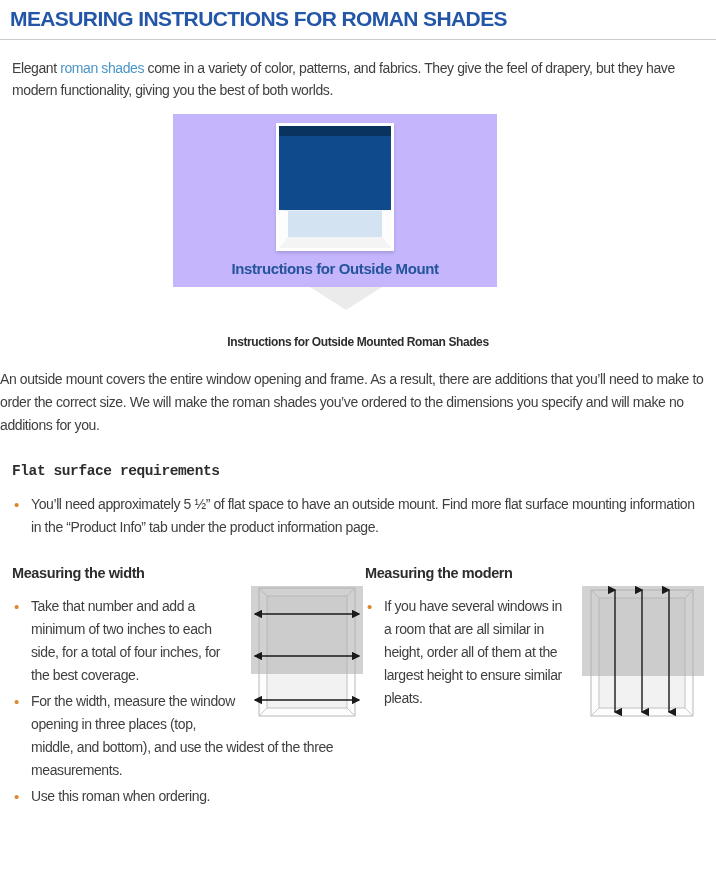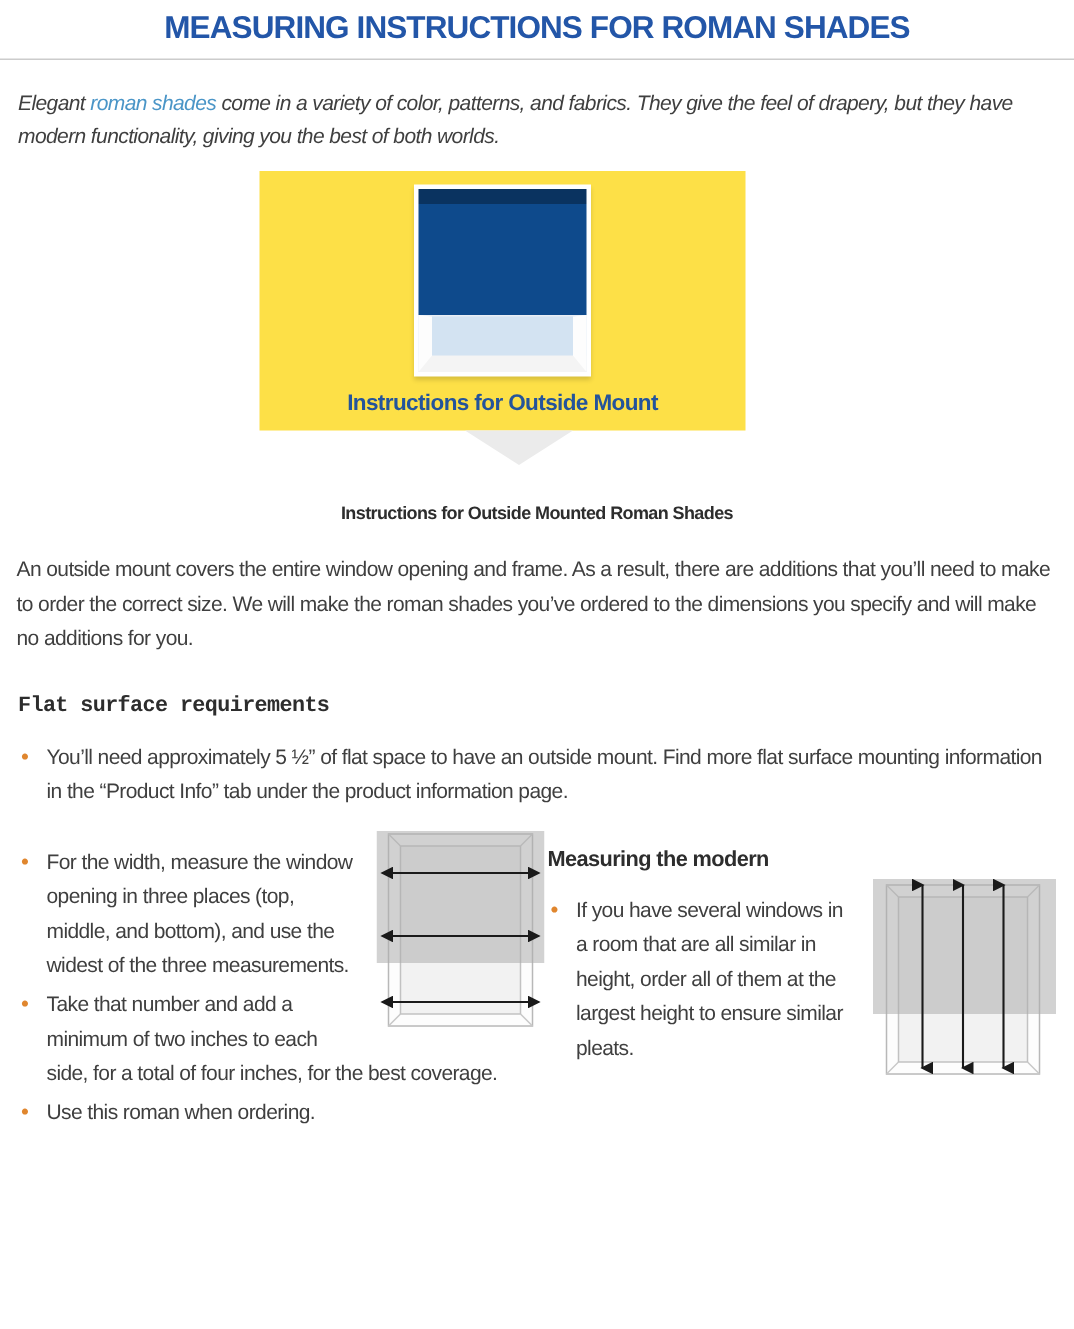--- a/index.html
+++ b/index.html
@@ -8,46 +8,44 @@
     width: 716px; height: 886px; overflow: hidden;
     background: #fff;
     font-family: "Liberation Sans", sans-serif;
     color: #3f3f3f;
     font-size: 14px;
     letter-spacing: -0.4px;
   }
 
   
   .page-header {
-    text-align: center;
     padding: 7px 10px 8px;
     border-bottom: 1px solid #ccc;
   }
   .page-title {
     color: #2356a8;
     font-size: 21px;
     font-weight: bold;
     letter-spacing: -0.6px;
     margin: 0;
   }
 
   
   .intro {
     margin: 17px 12px 0 12px;
     line-height: 22px;
-    font-style: italic;
   }
   a.text-link { color: #4a95c7; text-decoration: none; cursor: pointer; }
 
   
   .callout-wrap { margin-top: 13px; }
   .callout {
     margin-left: 173px;
     width: 324px;
-    background: #fde047;
+    background: #c4b5fd;
     padding: 9px 8px 10px;
     text-align: center;
   }
   .shade-fig {
     width: 118px;
     margin: 0 auto;
     background: #fff;
     padding: 3px;
     box-shadow: 0 2px 3px rgba(0,0,0,0.15);
   }
@@ -86,21 +84,21 @@
 
   
   .section-heading {
     margin: 25px 0 0;
     text-align: center;
     font-size: 12px;
     font-weight: bold;
     color: #2d2d2d;
   }
   .section-body {
-    margin: 19px 11px 0;
+    margin: 19px 0 0;
     line-height: 23px;
   }
   .sub-heading {
     margin: 26px 12px 0;
     font-size: 14.5px;
     font-weight: bold;
     color: #2d2d2d;
     font-family: Liberation Mono, monospace;
   }
 
@@ -165,20 +163,21 @@
 
 <h3 class="sub-heading">Flat surface requirements</h3>
 
 <ul class="bullets">
   <li><span>You’ll need approximately 5 ½” of flat space to have an outside mount. Find more flat surface mounting information in the “Product Info” tab under the product information page.</span></li>
 </ul>
 
 <div class="cols">
 
   <div class="col col-width clearfix">
+    <h3>Measuring the width</h3>
     <div class="diagram">
       <svg width="112" height="132" viewBox="0 0 112 132">
         <defs>
           <marker id="aL" markerWidth="6" markerHeight="6" refX="1" refY="3" orient="auto">
             <path d="M6,0 L0,3 L6,6 Z" fill="#1a1a1a"></path>
           </marker>
           <marker id="aR" markerWidth="6" markerHeight="6" refX="5" refY="3" orient="auto">
             <path d="M0,0 L6,3 L0,6 Z" fill="#1a1a1a"></path>
           </marker>
         </defs>
@@ -188,22 +187,22 @@
         <line x1="104" y1="130" x2="96" y2="122" stroke="#c8c8c8"></line>
         <line x1="8" y1="2" x2="16" y2="10" stroke="#c8c8c8"></line>
         <line x1="104" y1="2" x2="96" y2="10" stroke="#c8c8c8"></line>
         <rect x="0" y="0" width="112" height="88" fill="#adadad" opacity="0.55"></rect>
         <line x1="4" y1="28" x2="108" y2="28" stroke="#1a1a1a" stroke-width="1.4" marker-start="url(#aL)" marker-end="url(#aR)"></line>
         <line x1="4" y1="70" x2="108" y2="70" stroke="#1a1a1a" stroke-width="1.4" marker-start="url(#aL)" marker-end="url(#aR)"></line>
         <line x1="4" y1="114" x2="108" y2="114" stroke="#1a1a1a" stroke-width="1.4" marker-start="url(#aL)" marker-end="url(#aR)"></line>
       </svg>
     </div>
     <ul class="bullets">
+      <li><span>Take that number and add a minimum of two inches to each side, for a total of four inches, for the best coverage.</span></li>
       <li><span>For the width, measure the window opening in three places (top, middle, and bottom), and use the widest of the three measurements.</span></li>
-      <li><span>Take that number and add a minimum of two inches to each side, for a total of four inches, for the best coverage.</span></li>
       <li><span>Use this roman when ordering.</span></li>
     </ul>
   </div>
 
   <div class="col col-height clearfix">
     <h3>Measuring the modern</h3>
     <div class="diagram">
       <svg width="122" height="132" viewBox="0 0 122 132">
         <defs>
           <marker id="aU" markerWidth="6" markerHeight="6" refX="3" refY="1" orient="auto">

